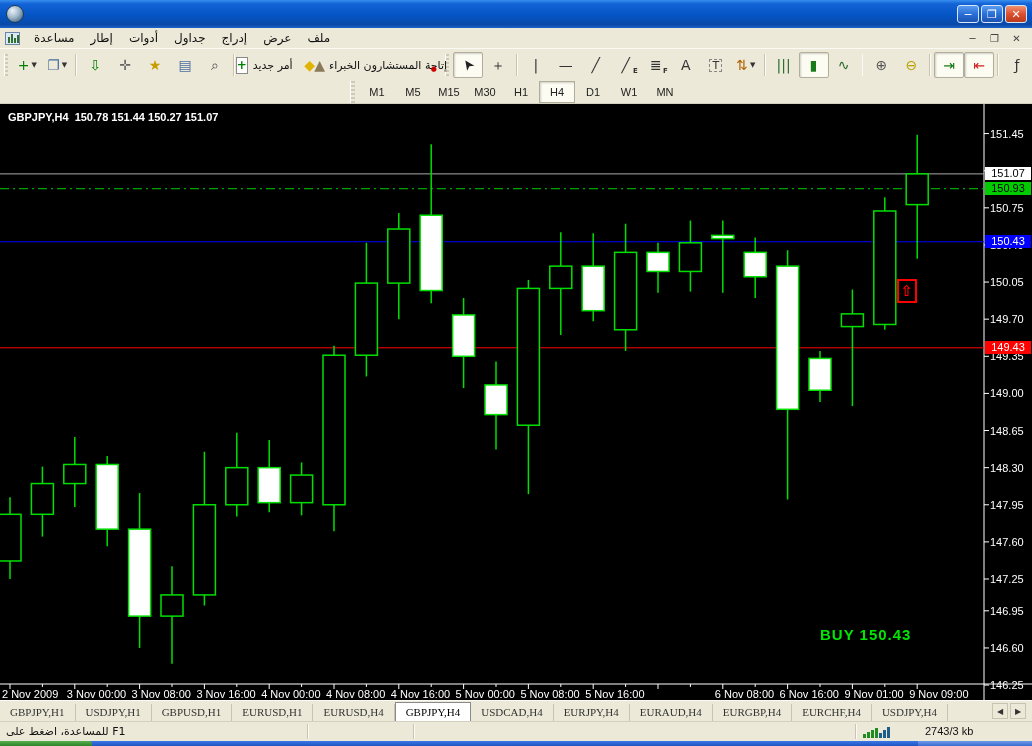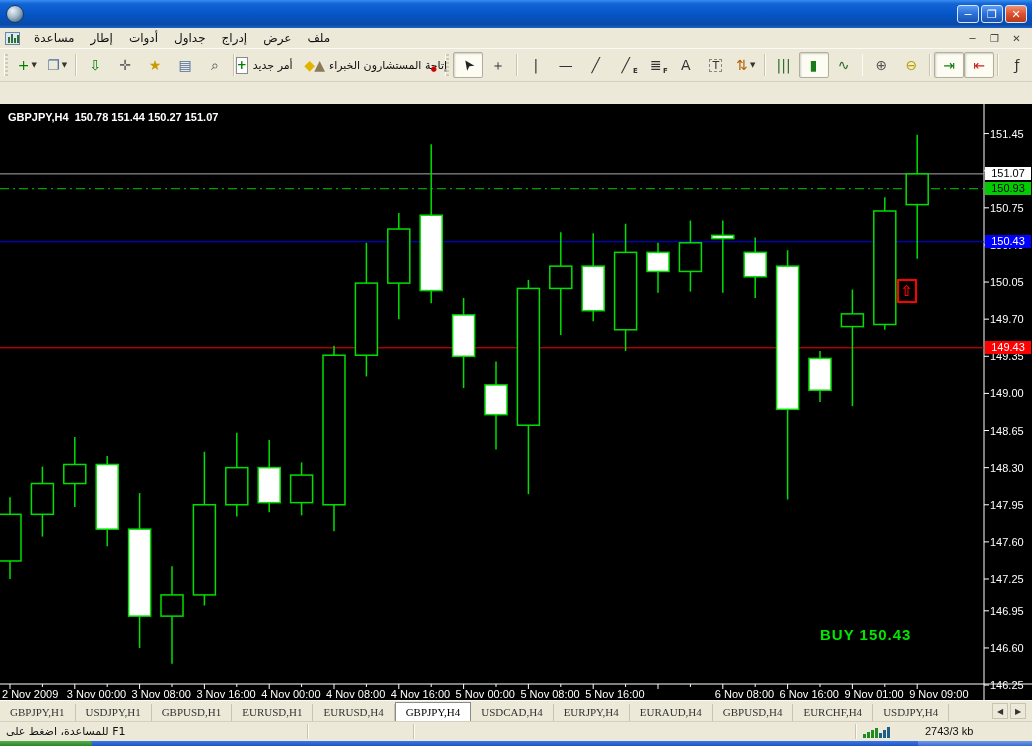--- a/index.html
+++ b/index.html
@@ -228,20 +228,32 @@
       </div>
       <div class="tbtn pressed" data-name="autoscroll-button">
         <span class="glyph" data-name="autoscroll-icon" style="color: rgb(204, 34, 34);">⇤</span>
       </div>
       <div class="tsep" data-name="toolbar-separator"></div>
       <div class="tbtn" data-name="indicators-button">
         <span class="glyph" data-name="indicators-icon" style="color: rgb(51, 51, 51);">ƒ</span>
       </div>
     </div>
 
+  <div class="tfbar" data-name="timeframe-toolbar" id="toolbar-tf">
+      <div class="grip" data-name="toolbar-grip"></div>
+      <div class="tfbtn" data-name="timeframe-m1-button">M1</div>
+      <div class="tfbtn" data-name="timeframe-m5-button">M5</div>
+      <div class="tfbtn" data-name="timeframe-m15-button">M15</div>
+      <div class="tfbtn" data-name="timeframe-m30-button">M30</div>
+      <div class="tfbtn" data-name="timeframe-h1-button">H1</div>
+      <div class="tfbtn active" data-name="timeframe-h4-button">H4</div>
+      <div class="tfbtn" data-name="timeframe-d1-button">D1</div>
+      <div class="tfbtn" data-name="timeframe-w1-button">W1</div>
+      <div class="tfbtn" data-name="timeframe-mn-button">MN</div>
+    </div>
 
   <div class="chartwrap" data-name="chart-area" id="chartwrap">
     <svg id="chartsvg" width="1032" height="596" data-name="candlestick-canvas">
         <line x1="984" y1="0" x2="984" y2="596" stroke="#ffffff" stroke-width="1"></line>
         <line x1="0" y1="580" x2="1032" y2="580" stroke="#ffffff" stroke-width="1"></line>
         <line x1="0" y1="69.87522935779972" x2="984" y2="69.87522935779972" stroke="#aaaaaa" stroke-width="1"></line>
         <line x1="0" y1="84.72293577981662" x2="984" y2="84.72293577981662" stroke="#00CC00" stroke-width="1" stroke-dasharray="9 4 2 4"></line>
         <line x1="0" y1="137.75045871559644" x2="984" y2="137.75045871559644" stroke="#0000FF" stroke-width="1"></line>
         <line x1="0" y1="243.80550458715607" x2="984" y2="243.80550458715607" stroke="#FF0000" stroke-width="1"></line>
         <line x1="10" y1="393.34311926605477" x2="10" y2="475.0055045871568" stroke="#00E000" stroke-width="1.5"></line>
@@ -394,21 +406,21 @@
     <div class="tabs-scroll" id="tabbar">
         <div class="tab" data-name="chart-tab-gbpjpyh1">GBPJPY,H1</div>
         <div class="tab" data-name="chart-tab-usdjpyh1">USDJPY,H1</div>
         <div class="tab" data-name="chart-tab-gbpusdh1">GBPUSD,H1</div>
         <div class="tab" data-name="chart-tab-eurusdh1">EURUSD,H1</div>
         <div class="tab" data-name="chart-tab-eurusdh4">EURUSD,H4</div>
         <div class="tab active" data-name="chart-tab-gbpjpyh4">GBPJPY,H4</div>
         <div class="tab" data-name="chart-tab-usdcadh4">USDCAD,H4</div>
         <div class="tab" data-name="chart-tab-eurjpyh4">EURJPY,H4</div>
         <div class="tab" data-name="chart-tab-euraudh4">EURAUD,H4</div>
-        <div class="tab" data-name="chart-tab-eurgbph4">GBPUSD,H4</div>
+        <div class="tab" data-name="chart-tab-eurgbph4">EURGBP,H4</div>
         <div class="tab" data-name="chart-tab-eurchfh4">EURCHF,H4</div>
         <div class="tab" data-name="chart-tab-usdjpyh4">USDJPY,H4</div>
       </div>
     <div class="tab-arrows">
       <div class="tarrow" data-name="tab-scroll-left-button">◀</div>
       <div class="tarrow" data-name="tab-scroll-right-button">▶</div>
     </div>
   </div>
 
   <div class="statusbar" data-name="status-bar">

